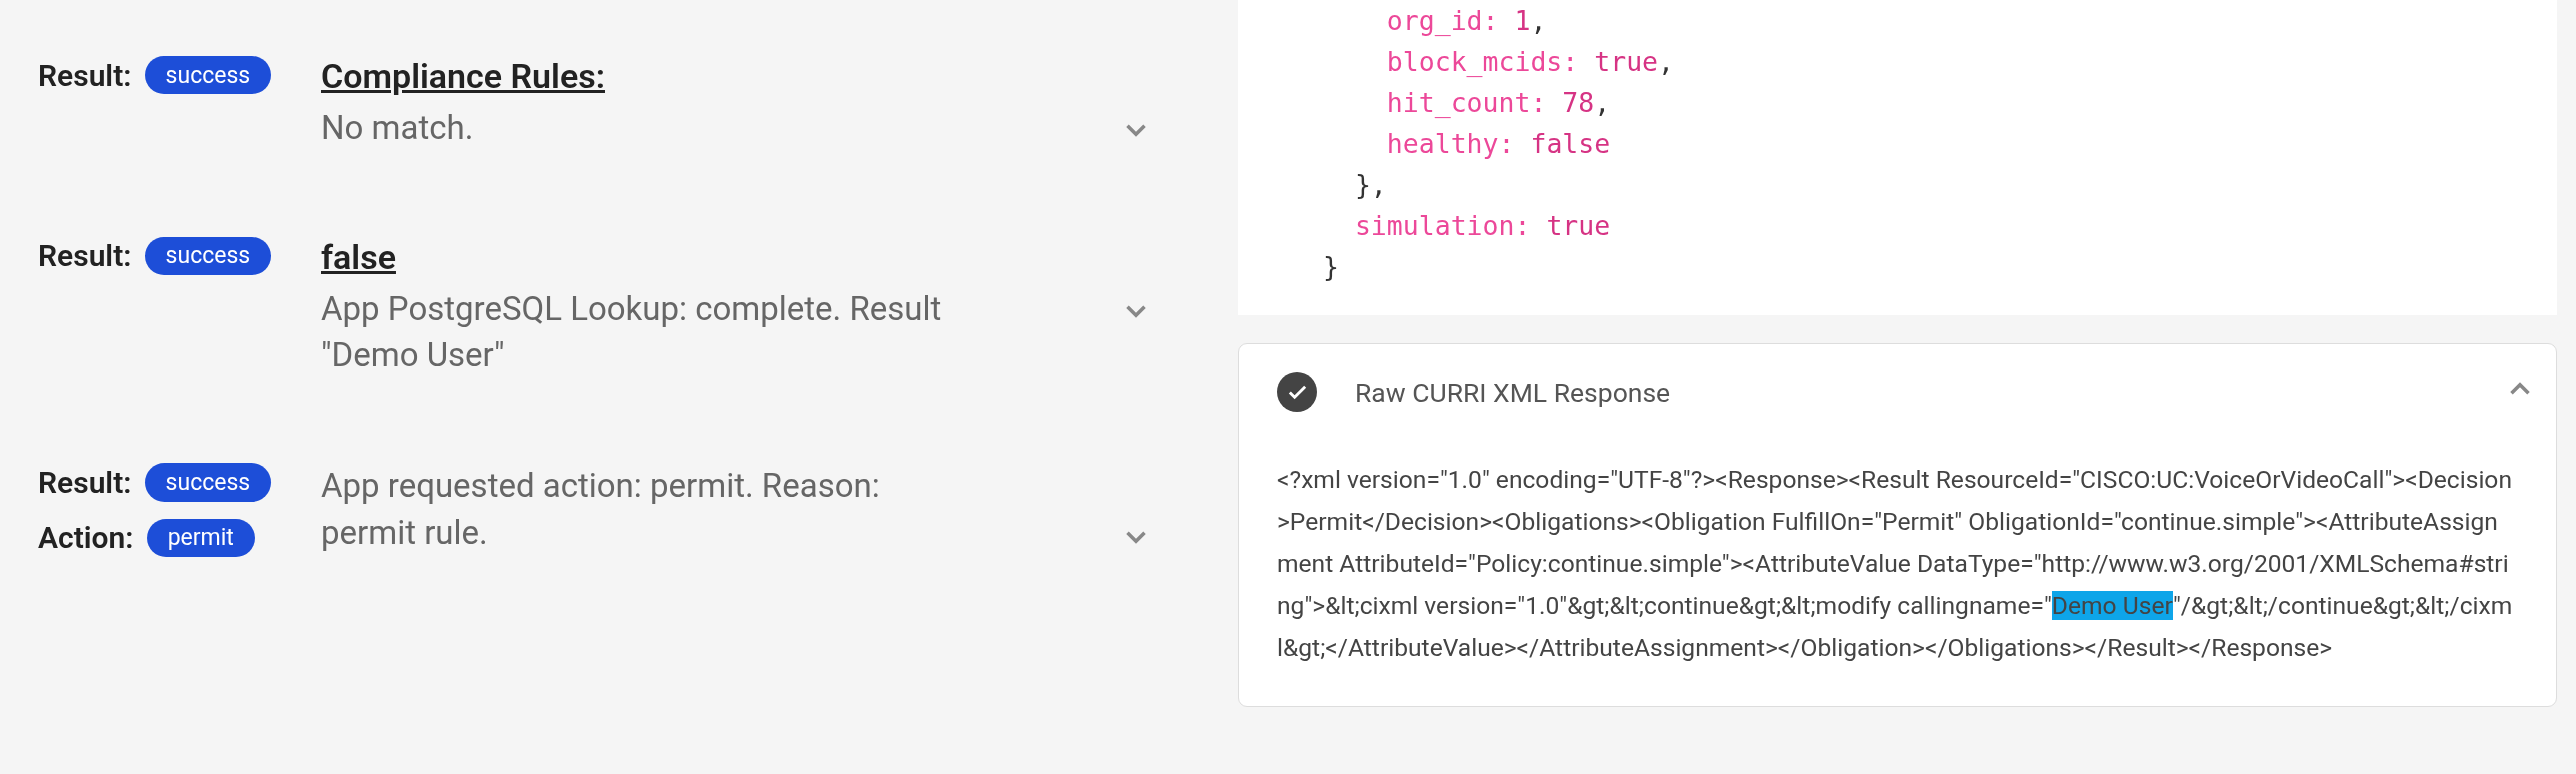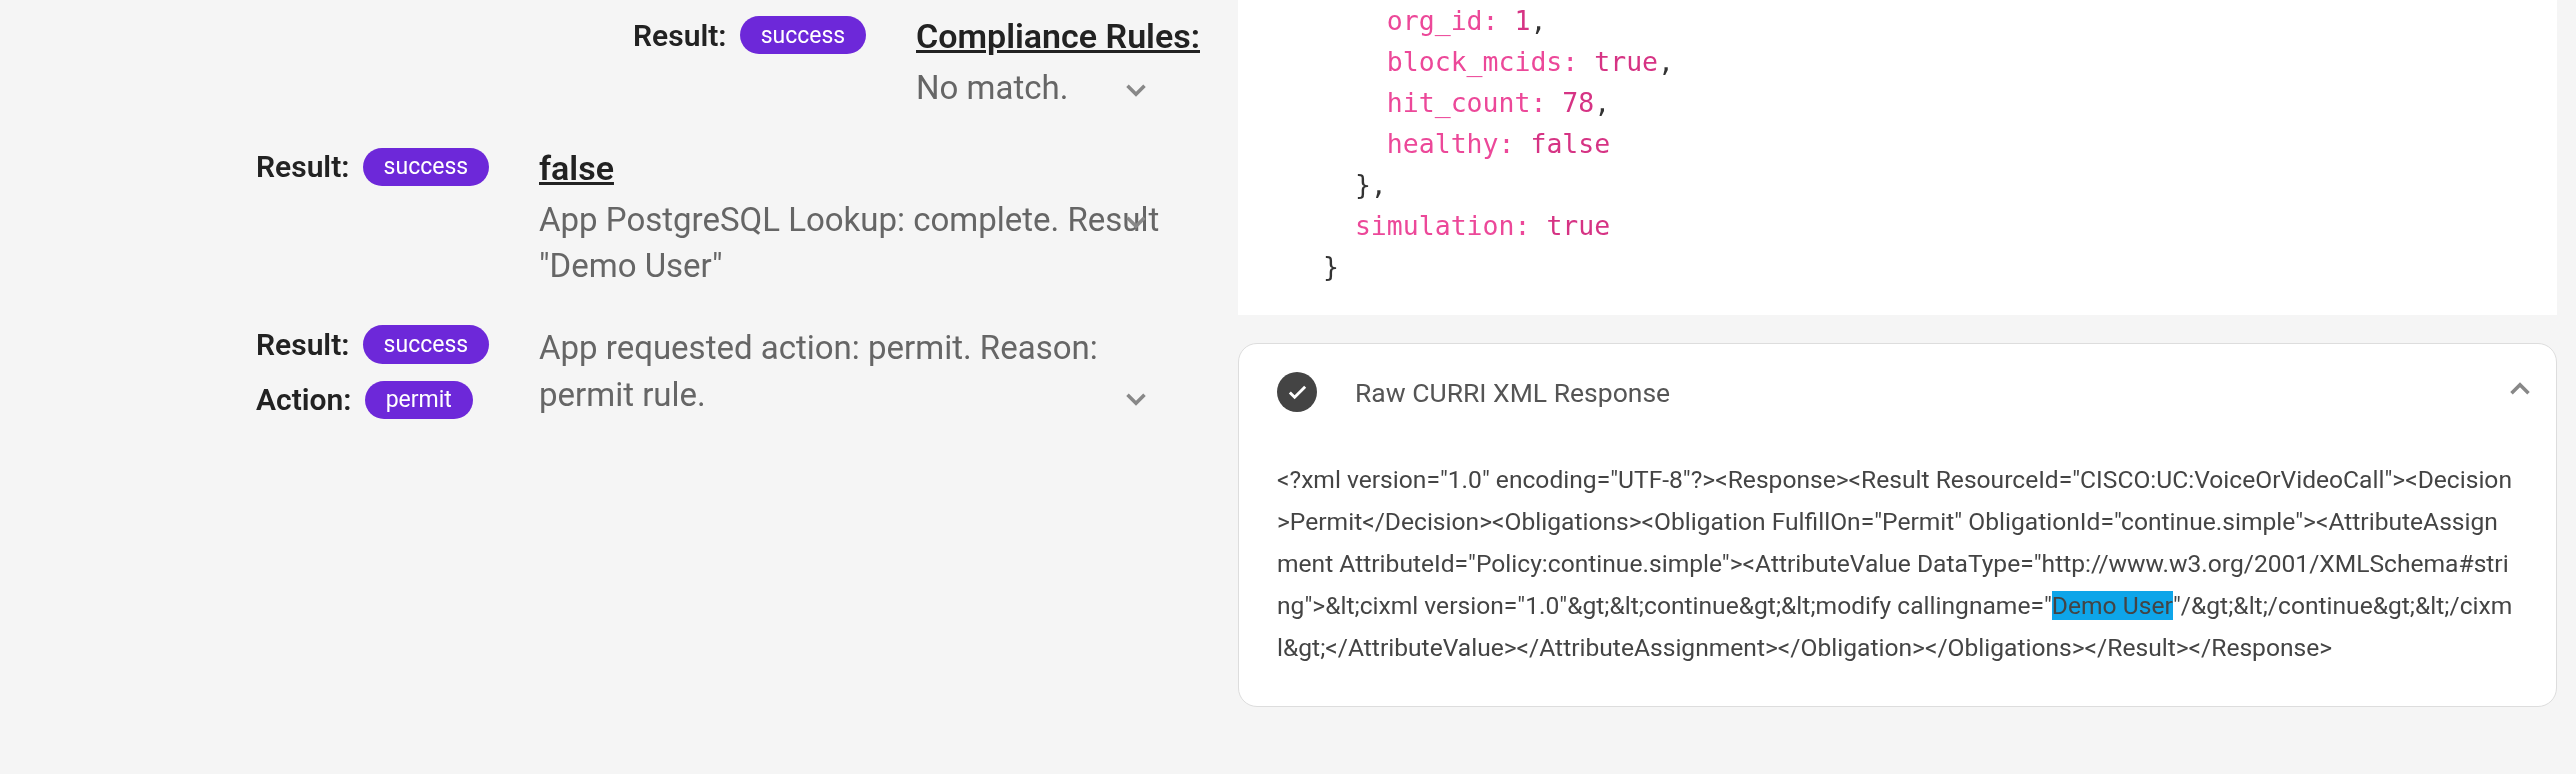--- a/index.html
+++ b/index.html
@@ -11,25 +11,24 @@
     height: 775px;
     overflow: hidden;
   }
   .container {
     display: flex;
     width: 100%;
     height: 100%;
   }
   .left-panel {
     width: 1238px;
-    padding: 16px 38px 38px 38px;
-    display: flex;
-    flex-direction: column;
-    gap: 36px;
-    align-items: flex-end;
+    padding: 56px 38px 38px 38px;
+    display: flex;
+    flex-direction: column;
+    gap: 85px;
   }
   .result-block {
     display: flex;
     align-items: flex-start;
     position: relative;
   }
   .labels-col {
     width: 189px;
     flex-shrink: 0;
     display: flex;
@@ -42,21 +41,21 @@
     gap: 13.2px;
   }
   .label-text {
     font-size: 30px;
     font-weight: 600;
     color: #222;
   }
   .badge {
     display: inline-block;
     padding: 5.7px 21px;
-    background: #6d28d9;
+    background: #1d4ed8;
     color: #fff;
     border-radius: 944px;
     font-size: 23px;
     font-weight: 400;
   }
   .content-col {
     flex: 1;
     padding-left: 94px;
     display: flex;
     flex-direction: column;
@@ -96,21 +95,21 @@
     color: #333;
     white-space: pre;
   }
   .code-key { color: #ec4899; }
   .code-num { color: #d63384; }
   .code-bool { color: #d63384; }
   .xml-card {
     margin-top: 28px;
     background: #fff;
     border: 0.9px solid #ddd;
-    border-radius: 19px;
+    border-radius: 9px;
     padding: 28px 38px 38px 38px;
     position: relative;
   }
   .xml-header {
     display: flex;
     align-items: center;
     gap: 38px;
     margin-bottom: 47px;
   }
   .check-circle {

